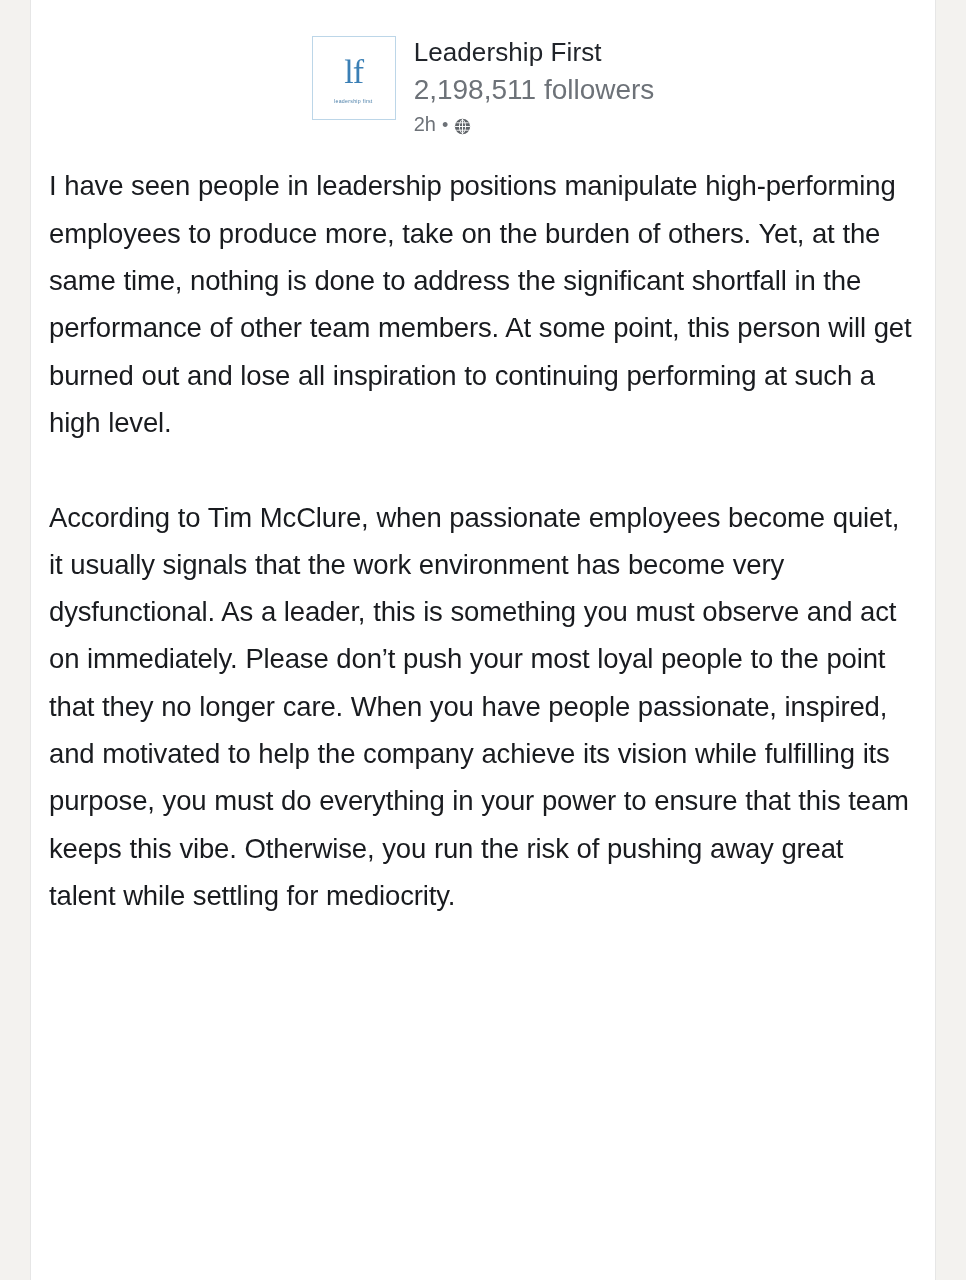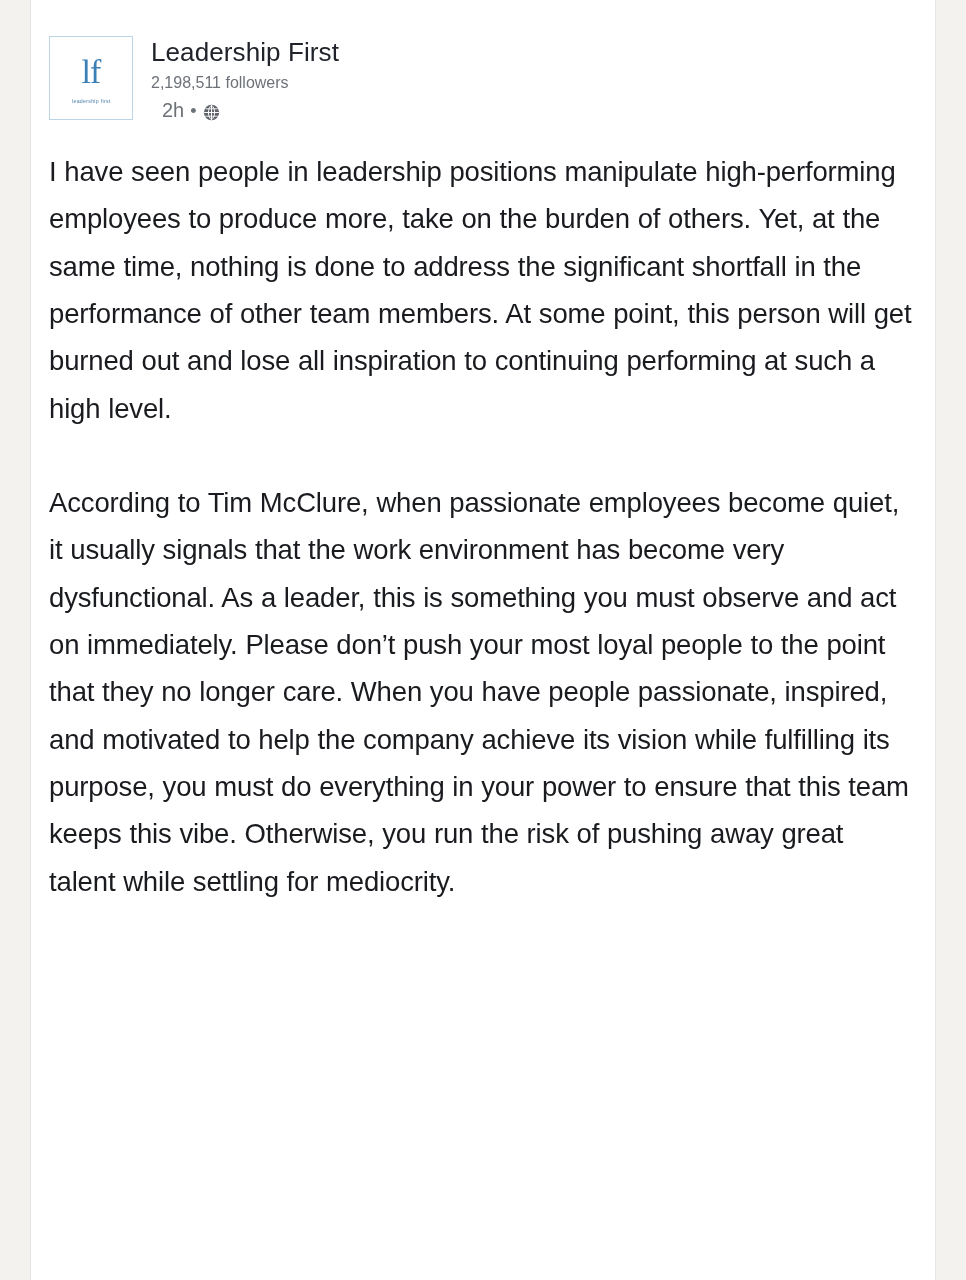--- a/index.html
+++ b/index.html
@@ -33,20 +33,21 @@
     border-right: 1px solid #e6e6e6;
   }
   .post-inner {
     padding: 36px 18px 0 18px;
   }
   
   .post-header {
     display: flex;
     align-items: flex-start;
     gap: 18px;
+    justify-content: center;
   }
   .avatar {
     width: 84px;
     height: 84px;
     flex: 0 0 84px;
     background: #ffffff;
     border: 1px solid #bcd6e8;
     box-sizing: border-box;
     display: flex;
     flex-direction: column;
@@ -74,33 +75,32 @@
     min-width: 0;
   }
   .author-name {
     font-size: 26px;
     color: #20242a;
     line-height: 1.15;
     font-weight: 400;
     letter-spacing: .1px;
   }
   .followers {
-    font-size: 16px;
+    font-size: 28px;
     color: #6d7278;
     margin-top: 5px;
     line-height: 1.2;
   }
   .meta-line {
     display: flex;
     align-items: center;
     gap: 6px;
     margin-top: 7px;
     font-size: 20px;
     color: #6d7278;
-    margin-left: 11px;
   }
   .meta-sep {
     color: #6d7278;
     font-size: 18px;
     line-height: 1;
   }
   .globe-icon {
     display: inline-block;
     width: 17px;
     height: 17px;

